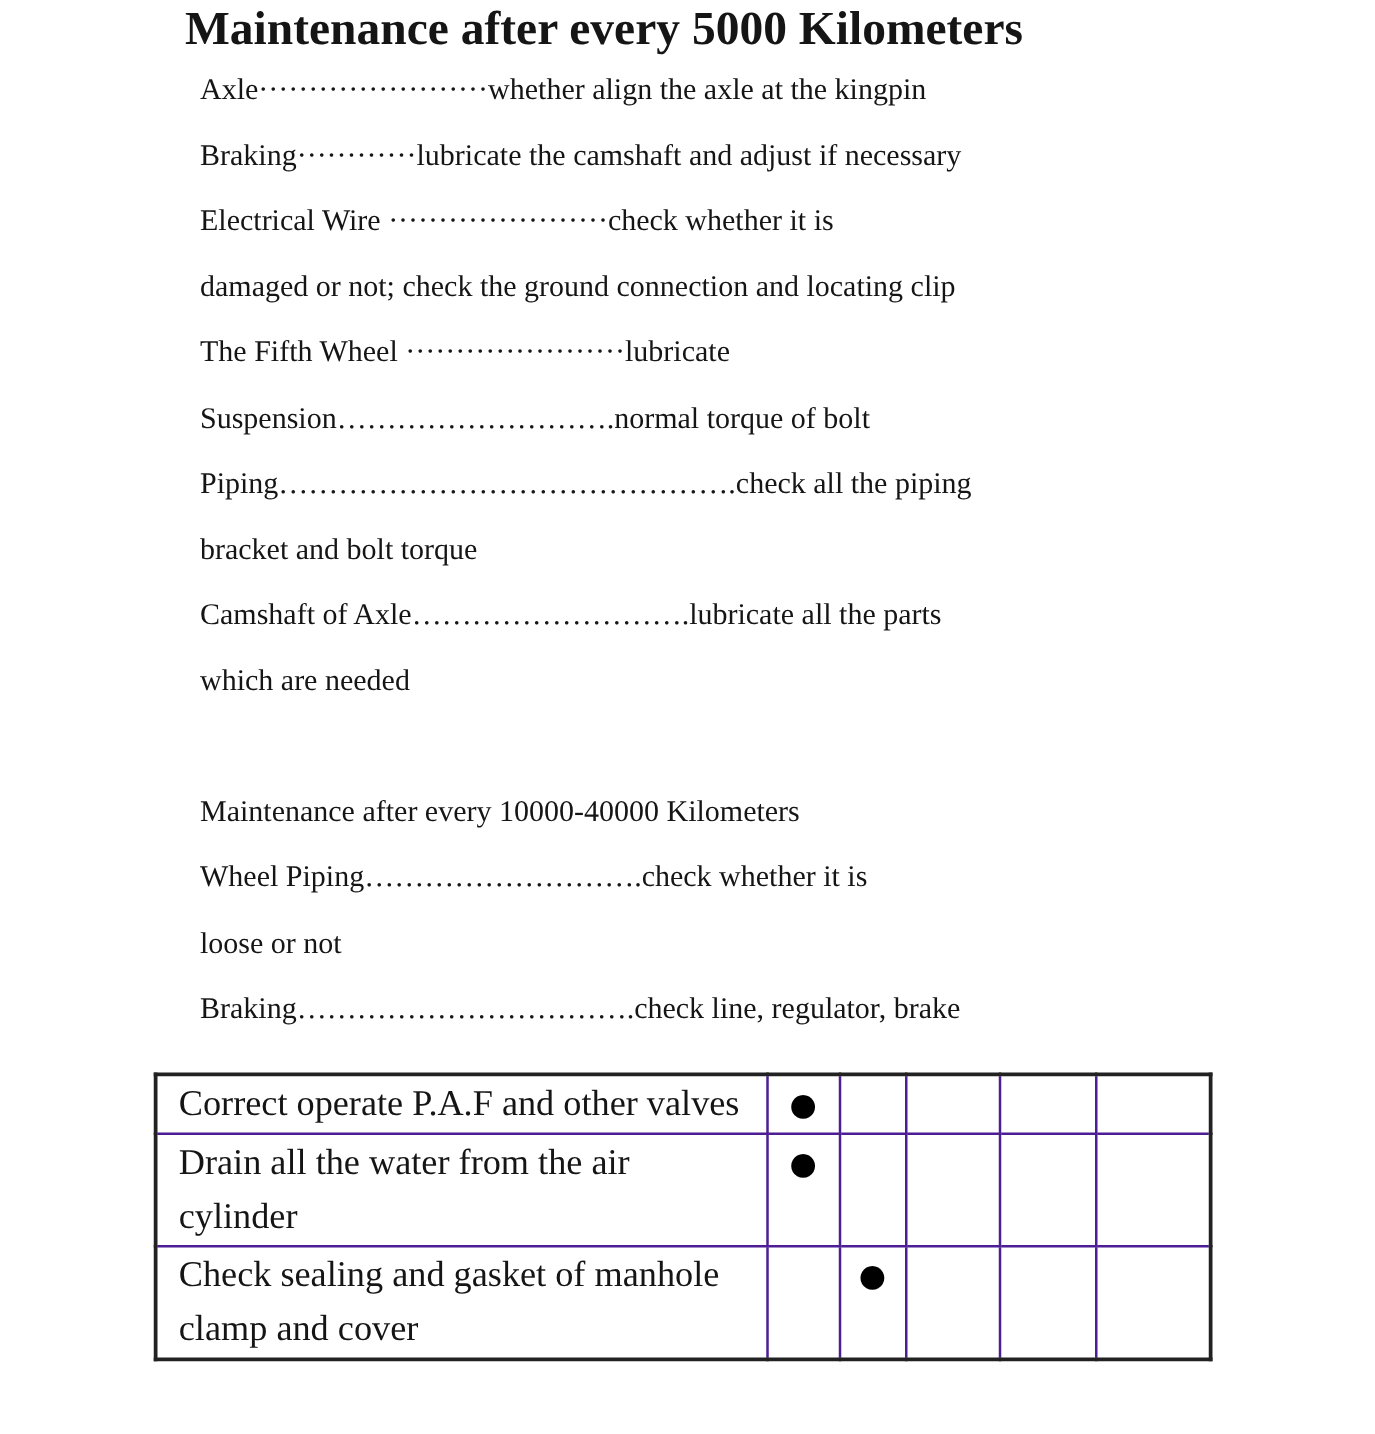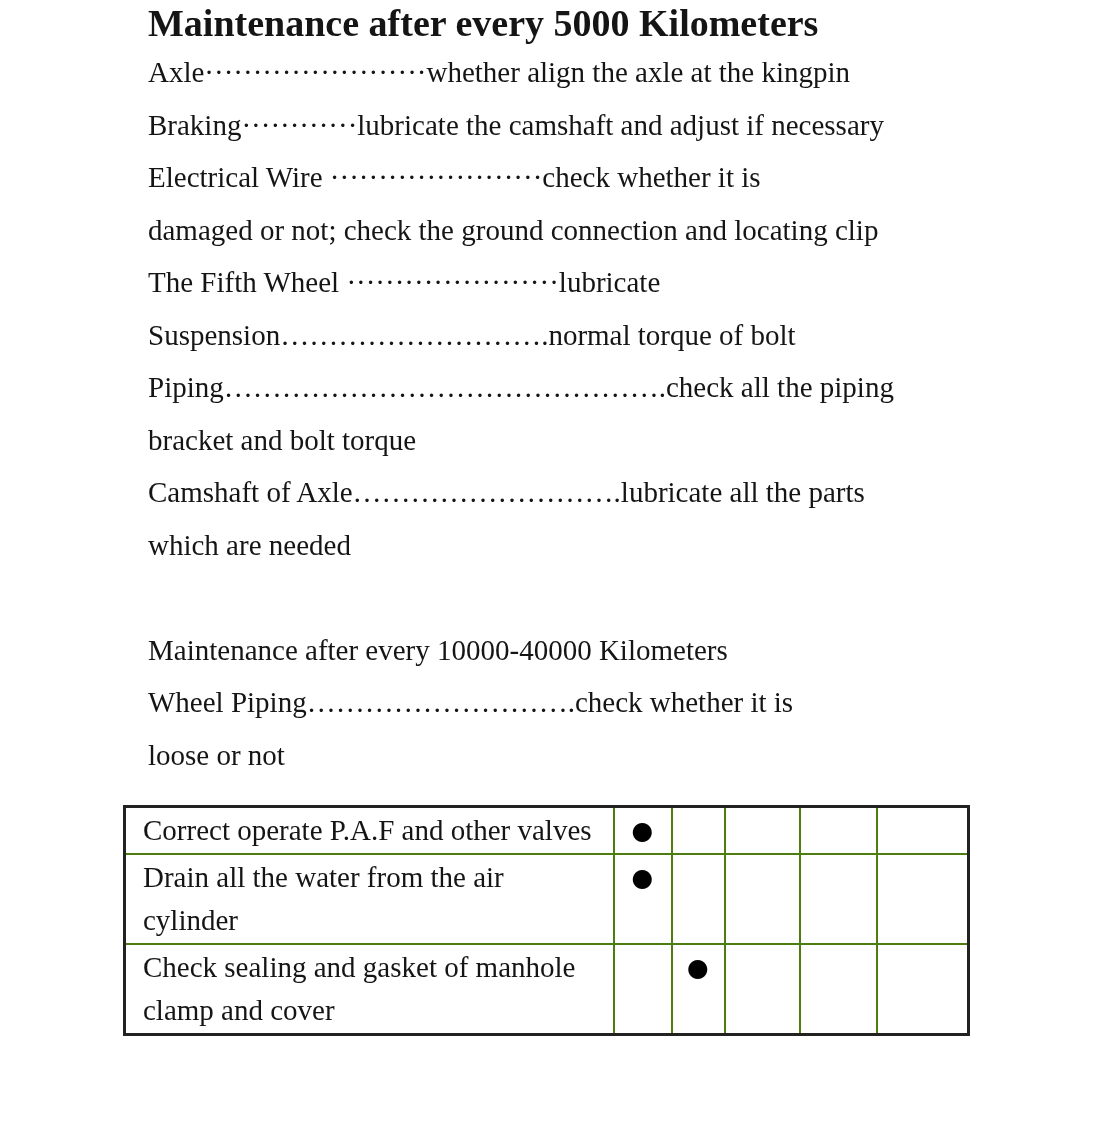--- a/index.html
+++ b/index.html
@@ -17,23 +17,24 @@
   .doc {
     padding: 0 0 0 148px;
   }
   .heading {
     font-size: 38px;
     font-weight: bold;
     line-height: 46px;
     white-space: nowrap;
   }
   .ln {
-    font-size: 29px;
+    font-size: 24px;
     line-height: 52.5px;
     white-space: nowrap;
+    margin-left: 12px;
   }
   .spacer {
     height: 52.5px;
   }
   .sheet-heading {
     margin-top: 8px;
     font-size: 30px;
     font-weight: bold;
     line-height: 46px;
     white-space: nowrap;
@@ -41,21 +42,21 @@
   table.sheet {
     border-collapse: collapse;
     margin-left: -25px;
     margin-top: 24px;
     table-layout: fixed;
   }
   table.sheet {
     border: 3px solid #222222;
   }
   table.sheet td {
-    border: 2px solid #4d7c0f;
+    border: 2px solid #4c1d95;
     vertical-align: top;
   }
   td.lbl {
     font-size: 29px;
     line-height: 43px;
     padding: 1px 10px 1px 17px;
     white-space: normal;
   }
   td.mk {
     text-align: center;
@@ -85,20 +86,21 @@
   <div class="ln">Piping……………………………………….check all the piping</div>
   <div class="ln">bracket and bolt torque</div>
   <div class="ln">Camshaft of Axle……………………….lubricate all the parts</div>
   <div class="ln">which are needed</div>
 
   <div class="spacer"></div>
 
   <div class="ln">Maintenance after every 10000-40000 Kilometers</div>
   <div class="ln">Wheel Piping……………………….check whether it is</div>
   <div class="ln">loose or not</div>
+  <div class="ln">Braking…………………………….check line, regulator, brake</div>
 
 
   <table class="sheet">
     <colgroup>
       <col style="width:489px">
       <col style="width:58px">
       <col style="width:53px">
       <col style="width:75px">
       <col style="width:77px">
       <col style="width:92px">

